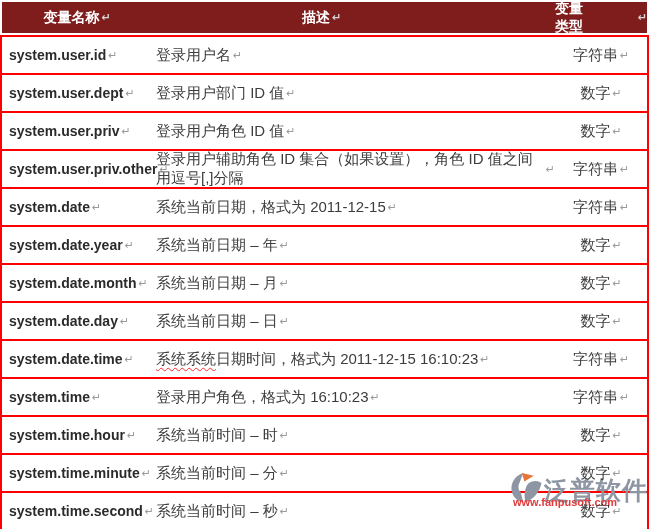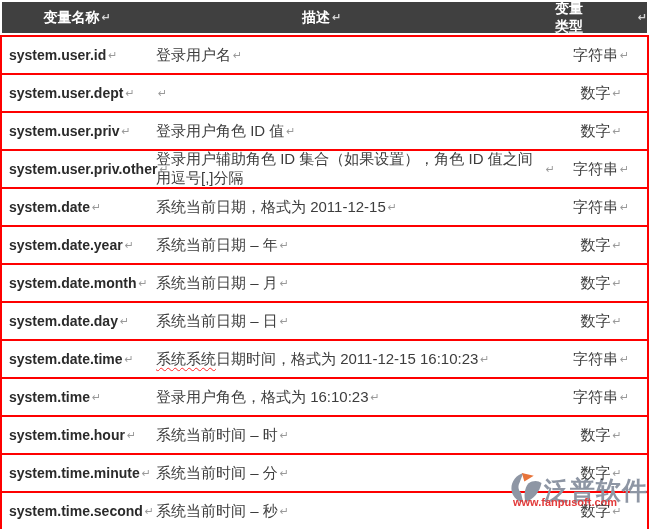--- a/index.html
+++ b/index.html
@@ -8,21 +8,21 @@
     width:649px;height:531px;
     background:#fff;
     overflow:hidden;
     font-family:"Liberation Sans","DejaVu Sans",sans-serif;
   }
   
   .thead{
     display:flex;align-items:center;
     height:31px;
     margin:2px 2px 0 2px;
-    background:#404040;
+    background:#7f1d1d;
     color:#ffffff;
   }
   .th{display:flex;align-items:center;justify-content:center;
       font-weight:700;font-size:14px;}
   .th-name{width:150px;}
   .th-desc{width:403px;padding-right:64px;box-sizing:border-box;}
   .th-type{width:92px;gap:48px;}
   .tbody{
     margin-top:2px;
     border-left:2px solid #fe0000;
@@ -109,20 +109,21 @@
           <span class="mark">↵</span>
         </div>
     </div>
 
     <div class="tr">
       <div class="td td-name">
           <span class="vname">system.user.dept</span>
           <span class="mark">↵</span>
         </div>
       <div class="td td-desc">
+          <span class="cjk">登录用户部门 ID 值</span>
           <span class="mark">↵</span>
         </div>
       <div class="td td-type">
           <span class="cjk">数字</span>
           <span class="mark">↵</span>
         </div>
     </div>
 
     <div class="tr">
       <div class="td td-name">

